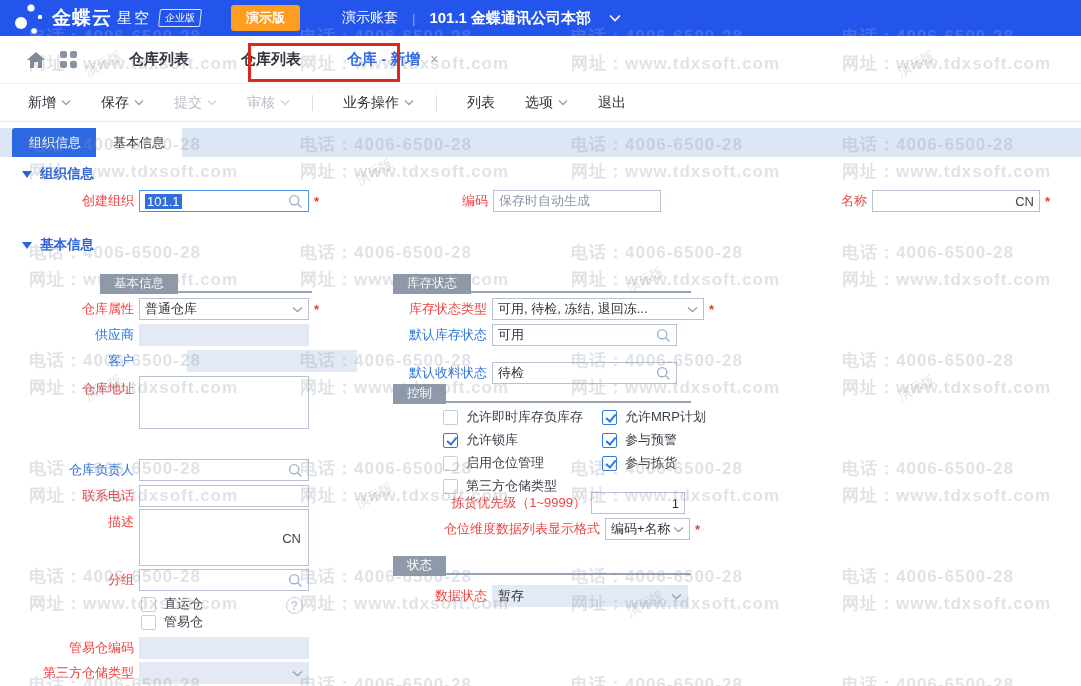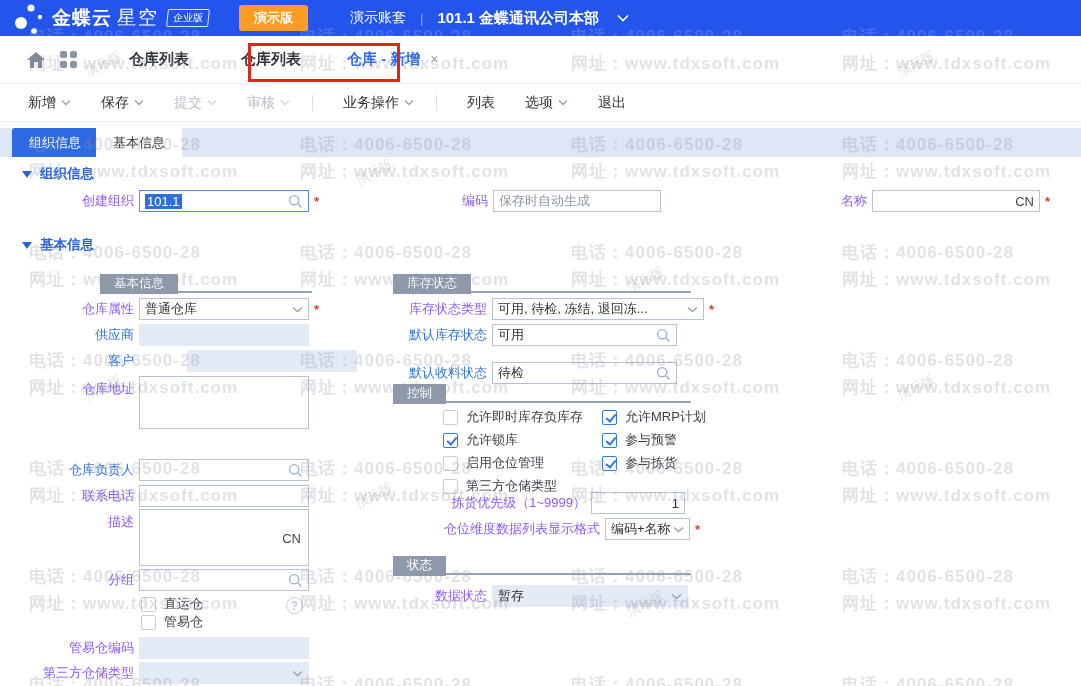--- a/index.html
+++ b/index.html
@@ -4,21 +4,21 @@
 <style>
   * { margin:0; padding:0; box-sizing:border-box; }
   html,body { width:1081px; height:686px; overflow:hidden;
     font-family:"Liberation Sans","DejaVu Sans",sans-serif; background:#fff; position:relative; }
 
   
   .topbar { position:absolute; left:0; top:0; width:1081px; height:36px; background:#2355ec;
     display:flex; align-items:center; padding-left:12px; color:#fff; z-index:10; }
   .logo-dots { margin-right:6px; }
   .logo-main { font-size:19px; font-weight:bold; letter-spacing:1px; }
-  .logo-sub { font-size:19px; font-weight:300; margin-left:5px; letter-spacing:2px; }
+  .logo-sub { font-size:15px; font-weight:300; margin-left:5px; letter-spacing:2px; }
   .edition { margin-left:8px; font-size:10px; border:1px solid rgba(255,255,255,.85);
     padding:1px 5px; border-radius:2px; transform:skewX(-6deg); }
   .demo-btn { margin-left:30px; background:#ff9d21; color:#fff; font-size:13px; font-weight:bold;
     padding:4px 15px; border-radius:3px; cursor:pointer; }
   .account { margin-left:42px; font-size:14px; }
   .tb-sep { margin:0 14px; opacity:.45; font-size:13px; }
   .company { font-size:15px; font-weight:bold; display:flex; align-items:center; gap:18px; }
 
   
   .tabbar { position:absolute; left:0; top:36px; width:1081px; height:48px; background:#fff;
@@ -52,21 +52,21 @@
   .sec-title { position:absolute; display:flex; align-items:center; gap:8px; font-size:13.5px;
     font-weight:bold; color:#2a63d9; cursor:pointer; }
   .tri { width:0; height:0; border-left:5px solid transparent; border-right:5px solid transparent;
     border-top:7px solid #2a63d9; }
 
   .group { position:absolute; border-bottom:2px solid #98a3b2; height:20px; }
   .badge { display:inline-block; background:#8e99a9; color:#fff; font-size:12.5px;
     padding:2px 14px 3px; line-height:15px; }
 
   .frow { position:absolute; display:flex; align-items:center; }
-  .flabel { font-size:13px; color:#8b5cf6; text-align:right; margin-right:5px; white-space:nowrap; }
+  .flabel { font-size:13px; color:#ef4444; text-align:right; margin-right:5px; white-space:nowrap; }
   .flabel.link { color:#2f74dd; cursor:pointer; }
   .inp { border:1px solid #b6c2d2; background:#fff; height:22px; display:flex; align-items:center;
     padding:0 5px; font-size:13px; color:#333; position:relative; }
   .inp.focus { border-color:#4f8fe6; }
   .inp.dis { background:#e3eaf5; border-color:#e3eaf5; }
   .inp .ph { color:#8b97a6; }
   .inp .suffix { margin-left:auto; color:#444; }
   .inp .num { margin-left:auto; color:#333; }
   .sel-chev { margin-left:auto; display:flex; }
   .mag { margin-left:auto; display:flex; }

